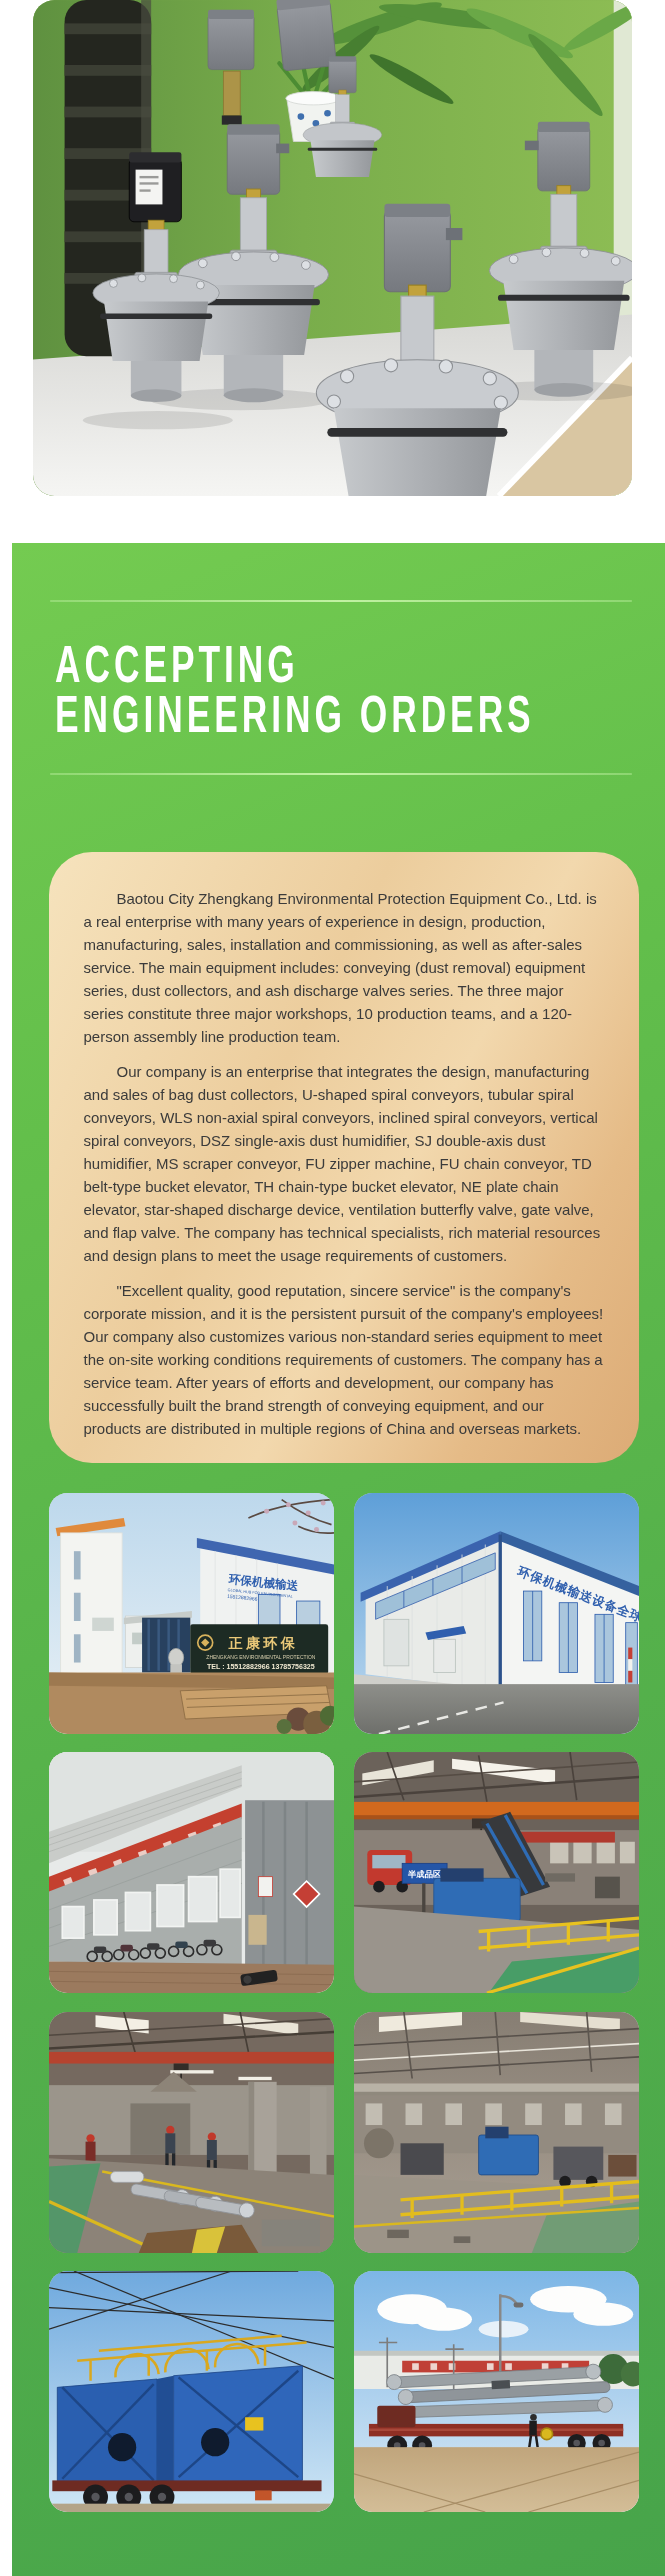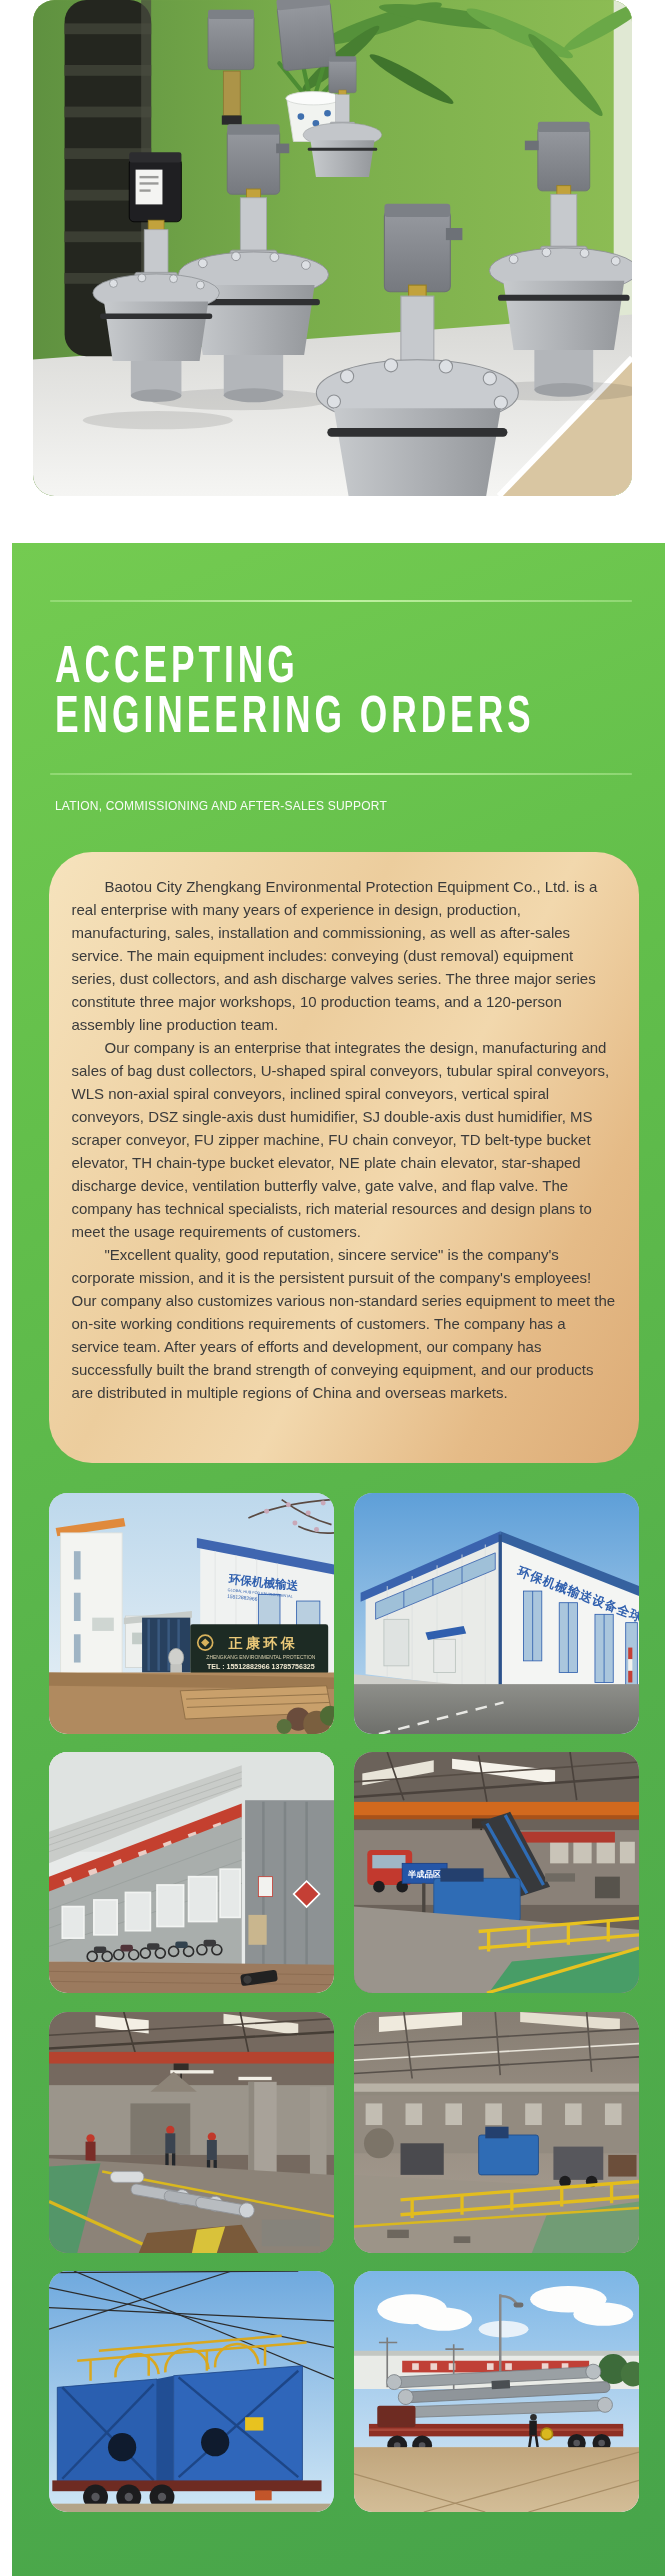--- a/index.html
+++ b/index.html
@@ -20,21 +20,21 @@
   .title .line{font-size:52px;line-height:50px;letter-spacing:5.8px;white-space:nowrap;
                transform:scaleX(.68);transform-origin:left top;}
   .subtitle{position:absolute;left:43px;top:252px;color:rgba(255,255,255,.95);
             font-size:12px;line-height:23px;letter-spacing:0.2px;}
   .subtitle .line{white-space:nowrap;}
   
   .about-card{position:absolute;left:37px;top:309px;width:590px;height:611px;border-radius:43px;
               box-sizing:border-box;padding:23px 22.5px 25px 22.5px;overflow:hidden;
               background:linear-gradient(118deg,#f6e3bd 0%,#eccd9d 38%,#f2d8ad 58%,#e5bb87 80%,#dcab76 100%);
               color:#3b3b3b;font-size:15px;line-height:23px;}
-  .about-card p{margin:0;text-indent:33px;}
+  .about-card p{margin:12px;text-indent:33px;}
   
   .gallery{position:absolute;left:37px;top:950px;width:590px;display:grid;
            grid-template-columns:285px 285px;column-gap:20px;row-gap:18.3px;}
   .photo{width:285px;height:241px;border-radius:18.3px;overflow:hidden;position:relative;background:#cfd4d0;}
   .photo svg{display:block;width:100%;height:100%;}
   text{font-family:"Liberation Sans",sans-serif;}
 </style>
 </head>
 <body>
 
@@ -210,21 +210,20 @@
     <div class="divider top"></div>
 
     <div class="title">
       <div class="line">ACCEPTING</div>
       <div class="line">ENGINEERING ORDERS</div>
     </div>
 
     <div class="divider bottom"></div>
 
     <div class="subtitle">
-      <div class="line">LATION, COMMISSIONING AND AFTER-SALES SUPPORT</div>
     </div>
 
     <div class="about-card">
       <p>Baotou City Zhengkang Environmental Protection Equipment Co., Ltd. is a real enterprise with many years of experience in design, production, manufacturing, sales, installation and commissioning, as well as after-sales service. The main equipment includes: conveying (dust removal) equipment series, dust collectors, and ash discharge valves series. The three major series constitute three major workshops, 10 production teams, and a 120-person assembly line production team.</p>
       <p>Our company is an enterprise that integrates the design, manufacturing and sales of bag dust collectors, U-shaped spiral conveyors, tubular spiral conveyors, WLS non-axial spiral conveyors, inclined spiral conveyors, vertical spiral conveyors, DSZ single-axis dust humidifier, SJ double-axis dust humidifier, MS scraper conveyor, FU zipper machine, FU chain conveyor, TD belt-type bucket elevator, TH chain-type bucket elevator, NE plate chain elevator, star-shaped discharge device, ventilation butterfly valve, gate valve, and flap valve. The company has technical specialists, rich material resources and design plans to meet the usage requirements of customers.</p>
       <p>"Excellent quality, good reputation, sincere service" is the company's corporate mission, and it is the persistent pursuit of the company's employees! Our company also customizes various non-standard series equipment to meet the on-site working conditions requirements of customers. The company has a service team. After years of efforts and development, our company has successfully built the brand strength of conveying equipment, and our products are distributed in multiple regions of China and overseas markets.</p>
     </div>
 
     <div class="gallery">
 

